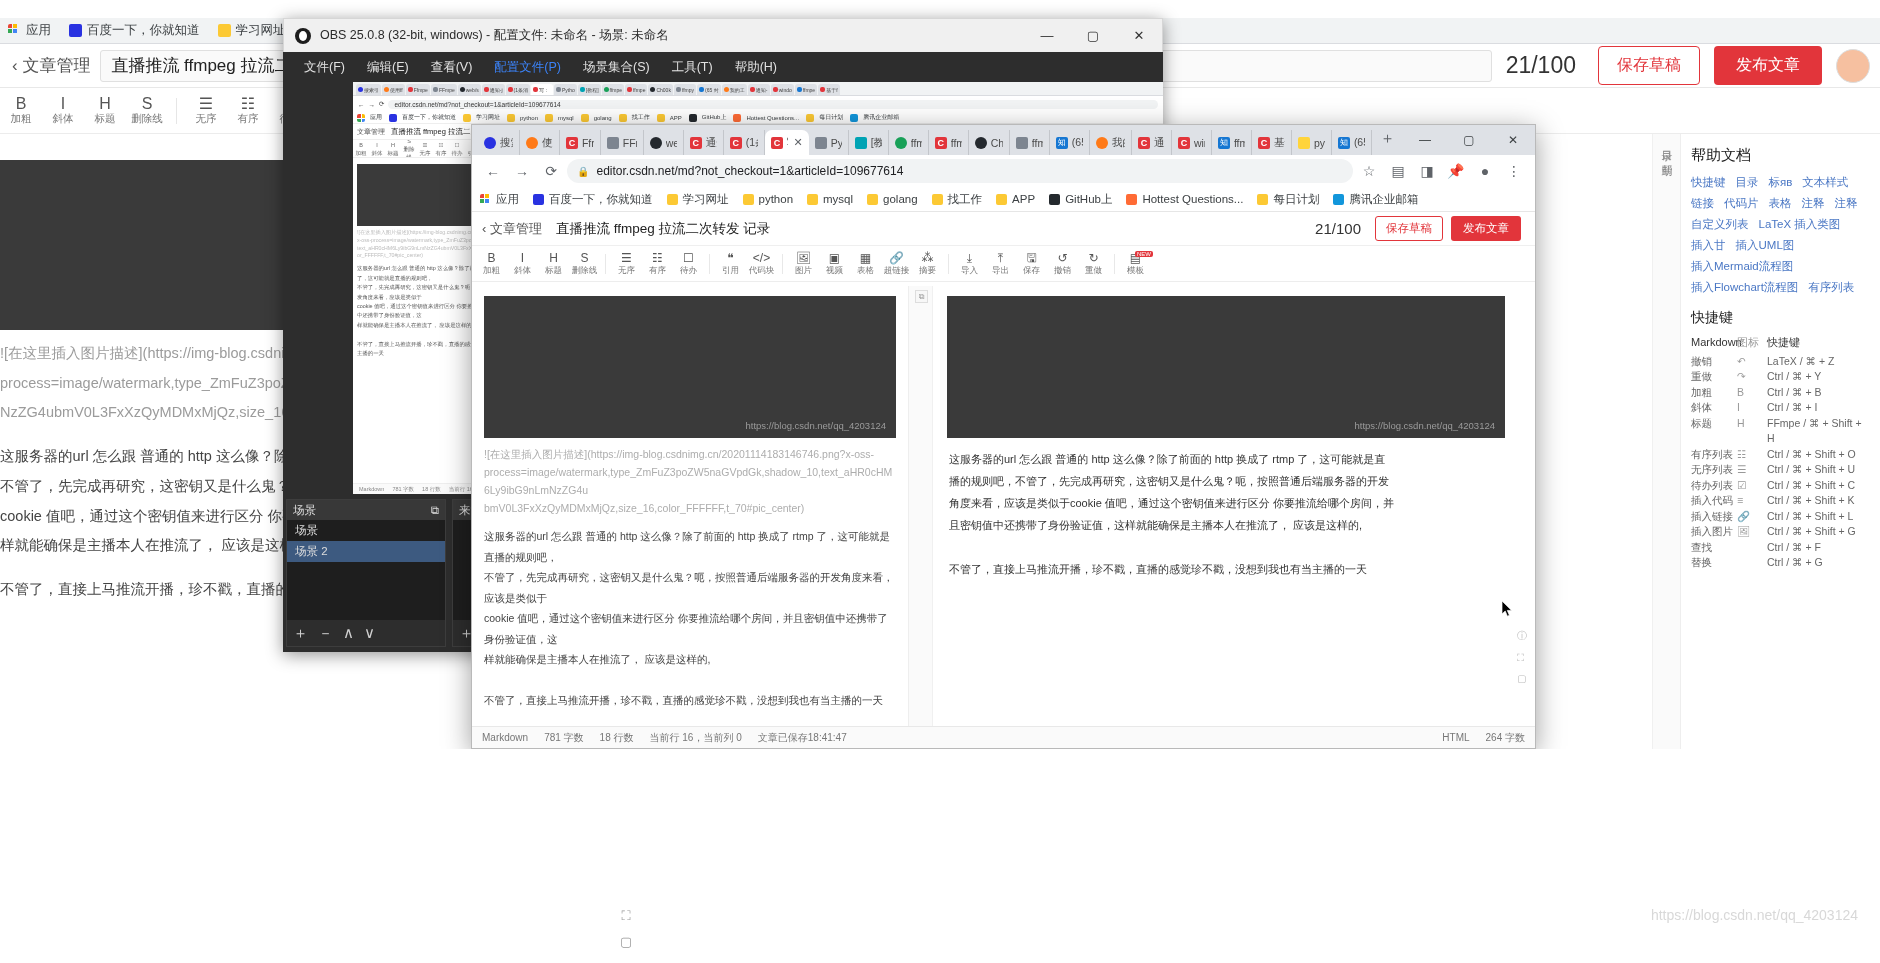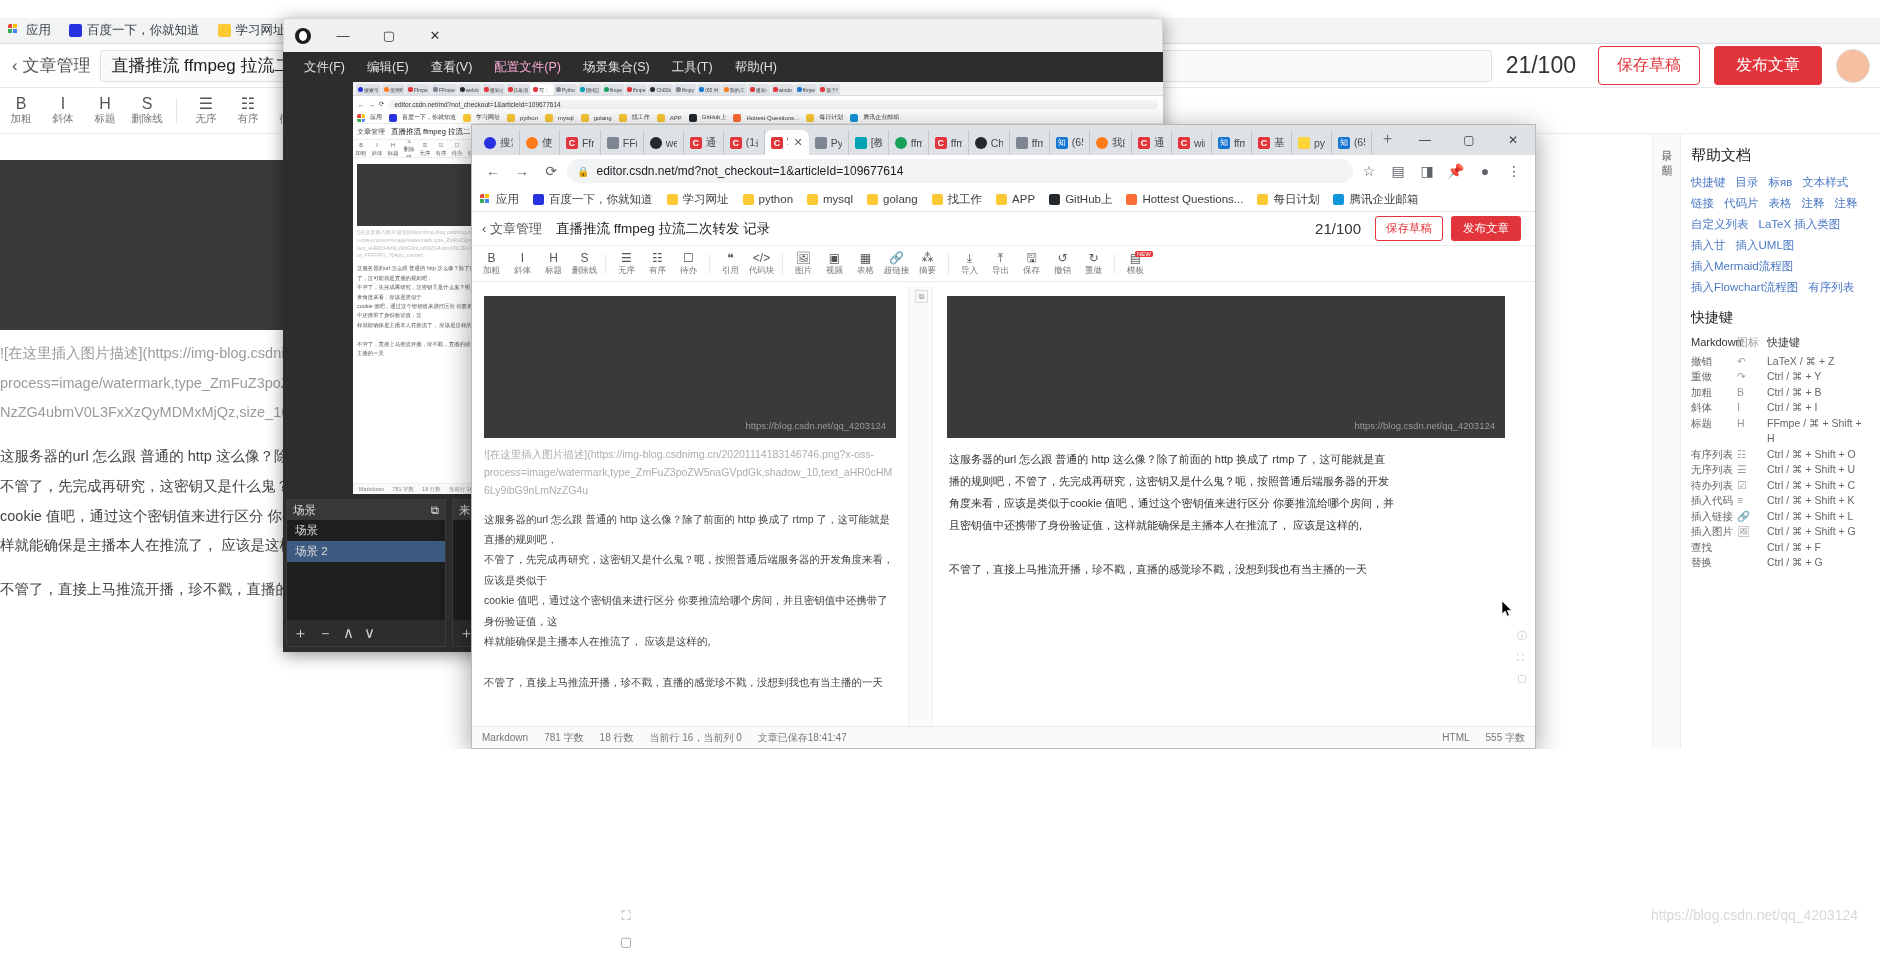--- a/index.html
+++ b/index.html
@@ -86,21 +86,21 @@
   .obs { position:absolute; left:283px; top:18px; width:880px; height:634px;
          background:#2d2d2d; box-shadow:0 3px 16px rgba(0,0,0,.42); }
   .obs-title { height:34px; background:#f0f0f0; display:flex; align-items:center;
                border:1px solid #d6d6d6; border-bottom:none; }
   .obs-ico { width:16px; height:16px; border-radius:50%; background:#1d1d1d; margin:0 9px 0 11px; position:relative;}
   .obs-ico::after{ content:""; position:absolute; left:4px; top:3px; width:8px;height:10px;border-radius:50%;background:#fff;}
   .obs-ttxt { font-size:12.5px; color:#2b2b2b; flex:1; white-space:nowrap; }
   .wbtn { width:46px; height:34px; display:flex; align-items:center; justify-content:center; font-size:13px; color:#333;}
   .obs-menu { height:30px; background:#2d2d2d; display:flex; align-items:center; padding-left:10px; gap:0; }
   .obs-menu span { font-size:12.5px; color:#e2e2e2; padding:4px 11px; white-space:nowrap;}
-  .obs-menu span.dim { color:#f9a8d4; }
+  .obs-menu span.dim { color:#3b82f6; }
   .obs-preview { position:absolute; left:70px; top:64px; width:810px; height:412px; background:#fff; overflow:hidden; }
   .obs-bottom { position:absolute; left:0; top:476px; width:880px; height:158px; background:#2d2d2d; display:flex; }
   .dock { border:1px solid #3d3d3d; margin:5px 3px; background:#2d2d2d; }
   .dock-h { height:20px; background:#383838; color:#ddd; font-size:11.5px; display:flex; align-items:center; justify-content:space-between; padding:0 6px;}
   .dock-b { background:#1e1e1e; height:calc(100% - 20px); position:relative; }
   .scene-item { font-size:11.5px; color:#ddd; padding:3px 8px; }
   .scene-item.sel { background:#3d5a80; }
   .dock-foot { position:absolute; bottom:0; left:0; right:0; height:26px; background:#2d2d2d; display:flex; align-items:center; gap:10px; padding-left:6px; color:#d0d0d0; font-size:15px; }
 
   
@@ -382,20 +382,21 @@
             <span class="kb-b"></span>
             <span class="kb-c">Ctrl / ⌘ + G</span>
           </div>
         </div>
     </div>
   </div>
 
   <div class="obs">
     <div class="obs-title">
       <div class="obs-ico"></div>
+      <div class="obs-ttxt">OBS 25.0.8 (32-bit, windows) - 配置文件: 未命名 - 场景: 未命名</div>
       <div class="wbtn">—</div>
       <div class="wbtn">▢</div>
       <div class="wbtn close">✕</div>
     </div>
     <div class="obs-menu" id="obs-menu">
         <span>文件(F)</span>
         <span>编辑(E)</span>
         <span>查看(V)</span>
         <span class="dim">配置文件(P)</span>
         <span>场景集合(S)</span>
@@ -968,20 +969,21 @@
 
     <div class="fw-main">
       <div class="fw-edit">
         <div class="md-img" style="margin:10px 12px 0;height:142px;">
           <span class="md-wm">https://blog.csdn.net/qq_4203124</span>
         </div>
         <div class="md-txt" style="margin-top:8px;">
           <div id="md-src">
               <span class="muted">![在这里插入图片描述](https://img-blog.csdnimg.cn/20201114183146746.png?x-oss-</span>
               <span class="muted">process=image/watermark,type_ZmFuZ3poZW5naGVpdGk,shadow_10,text_aHR0cHM6Ly9ibG9nLmNzZG4u</span>
+              <span class="muted">bmV0L3FxXzQyMDMxMjQz,size_16,color_FFFFFF,t_70#pic_center)</span>
             </div>
           <div style="margin-top:9px;" id="md-body">
               <div>这服务器的url 怎么跟 普通的 http 这么像？除了前面的 http 换成了 rtmp 了，这可能就是直播的规则吧，</div>
               <div>不管了，先完成再研究，这密钥又是什么鬼？呃，按照普通后端服务器的开发角度来看，应该是类似于</div>
               <div>cookie 值吧，通过这个密钥值来进行区分 你要推流给哪个房间，并且密钥值中还携带了身份验证值，这</div>
               <div>样就能确保是主播本人在推流了， 应该是这样的,</div>
               <div>&nbsp;</div>
               <div>不管了，直接上马推流开播，珍不戳，直播的感觉珍不戳，没想到我也有当主播的一天</div>
             </div>
         </div>
@@ -1013,21 +1015,21 @@
       </div>
     </div>
 
     <div class="fw-status">
       <span>Markdown</span>
       <span>781 字数</span>
       <span>18 行数</span>
       <span>当前行 16，当前列 0</span>
       <span>文章已保存18:41:47</span>
       <span class="right">HTML</span>
-      <span>555 字数</span>
+      <span>264 字数</span>
     </div>
 
     <svg class="cursor-arrow" viewBox="0 0 11 16">
       <polygon points="0,0 0,13 3.2,10 5.4,15.2 7.4,14.3 5.3,9.4 9.6,9.4" fill="#000" stroke="#fff" stroke-width="0.7"></polygon>
     </svg>
   </div>
 
   <div class="bottom-strip" style="top:749px;height:214px;">
     <div class="obs-float">
       <span>⛶</span>

